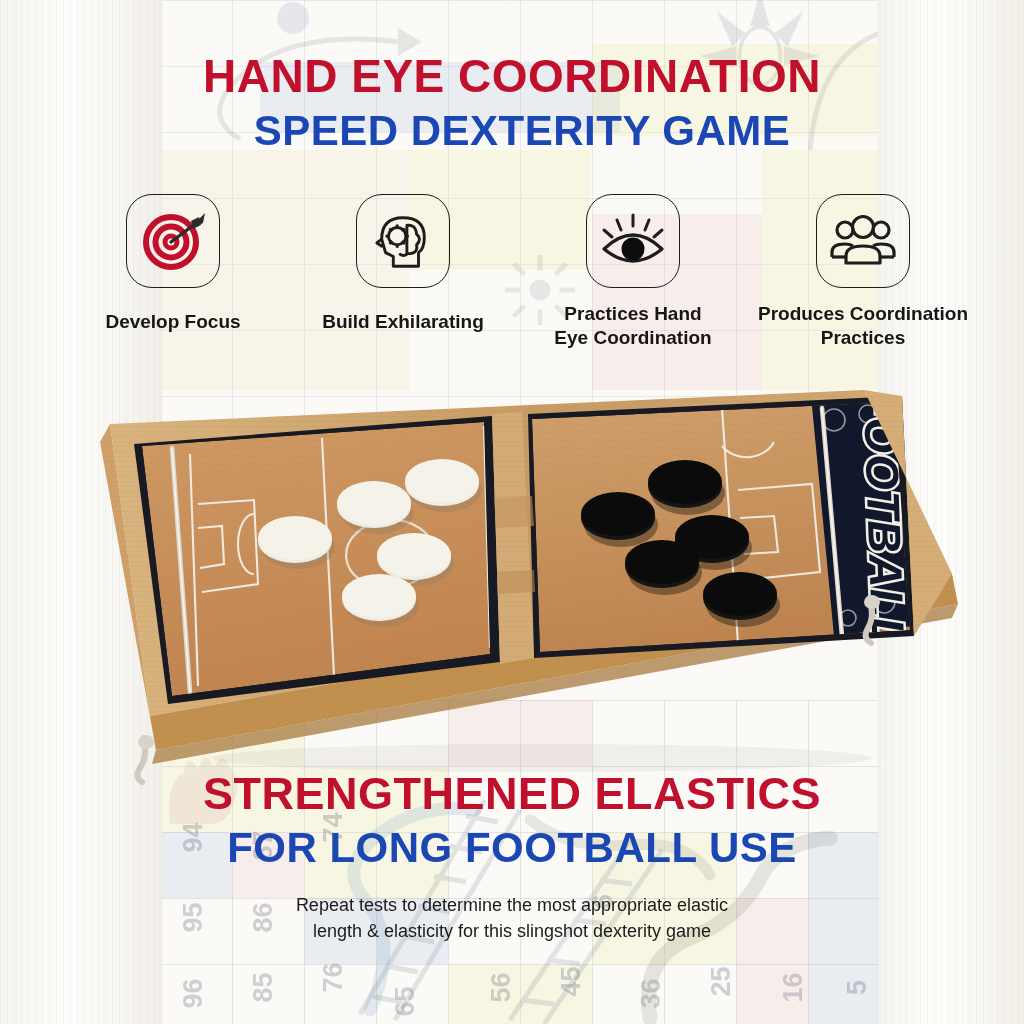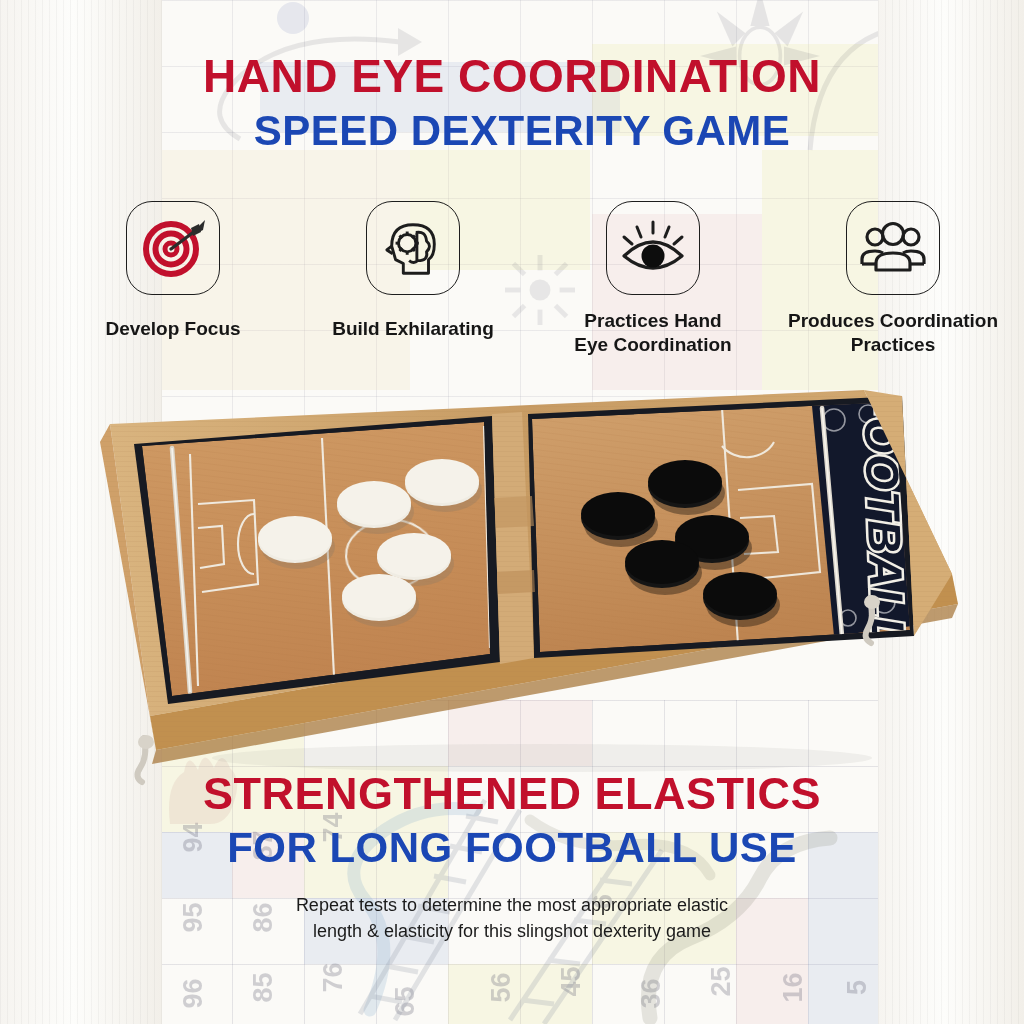--- a/index.html
+++ b/index.html
@@ -65,22 +65,22 @@
   }
   .h2{
     font-size:42px;font-weight:700;letter-spacing:.5px;
     color:#1B47B4;line-height:1.06;margin:8px 0 0 0;
     font-family:"Liberation Sans",sans-serif;
     padding-left:20px;
   }
 
   
   .features{
-    position:absolute;left:58px;top:201px;width:950px;height:190px;
-    display:flex;justify-content:space-between;align-items:flex-start;z-index:6;
+    position:absolute;left:58px;top:194px;width:950px;height:190px;
+    display:flex;align-items:flex-start;z-index:6;
   }
   .feature{width:230px;display:flex;flex-direction:column;align-items:center;}
   .icon-box{
     width:92px;height:92px;border:1.8px solid #1d1d1d;border-radius:26px;
     display:flex;align-items:center;justify-content:center;background:transparent;
   }
   .feat-label{
     margin-top:22px;font-size:19px;font-weight:700;color:#161616;
     text-align:center;line-height:1.25;font-family:"Liberation Sans",sans-serif;
   }

